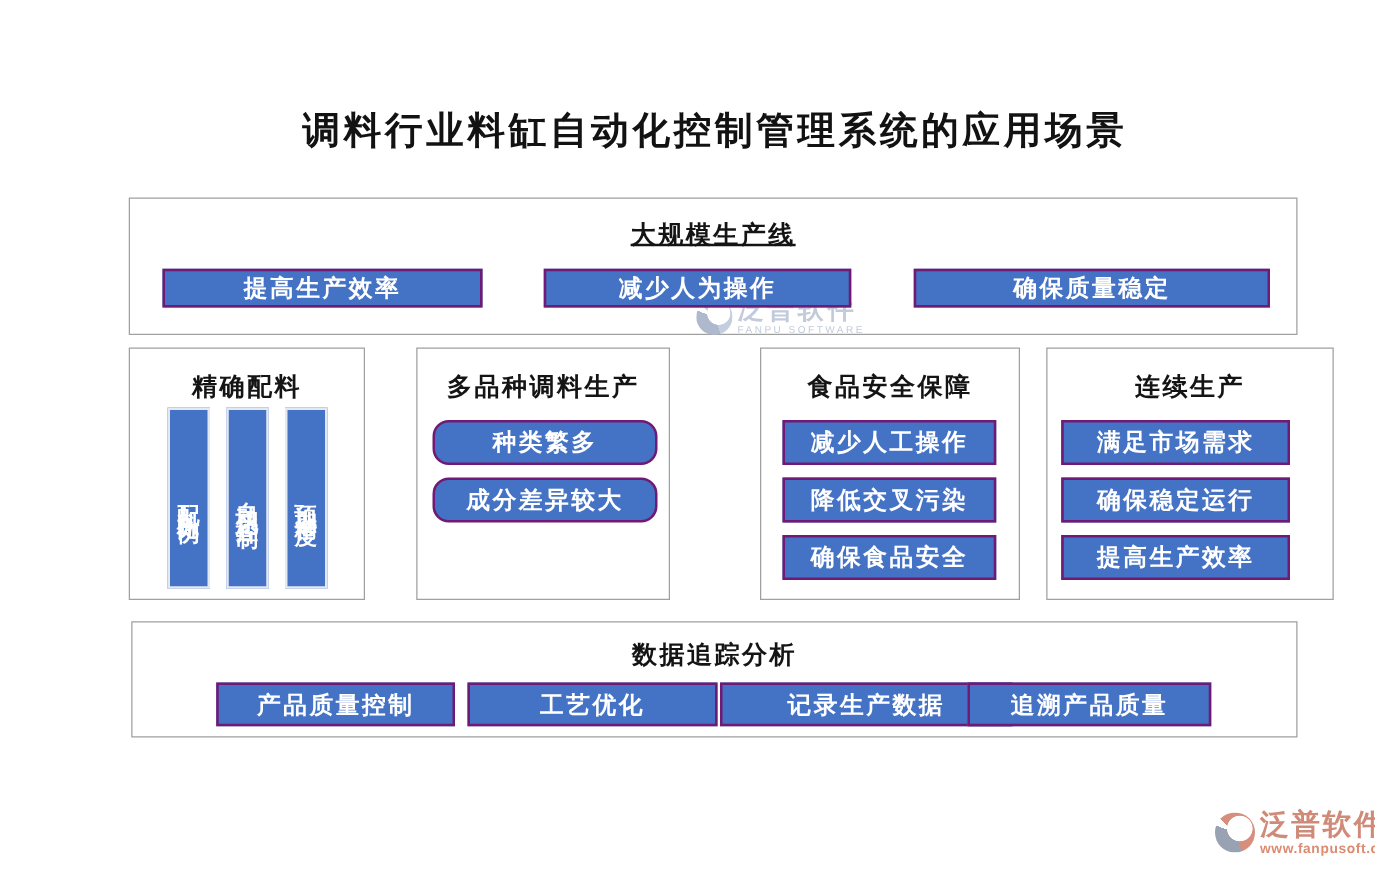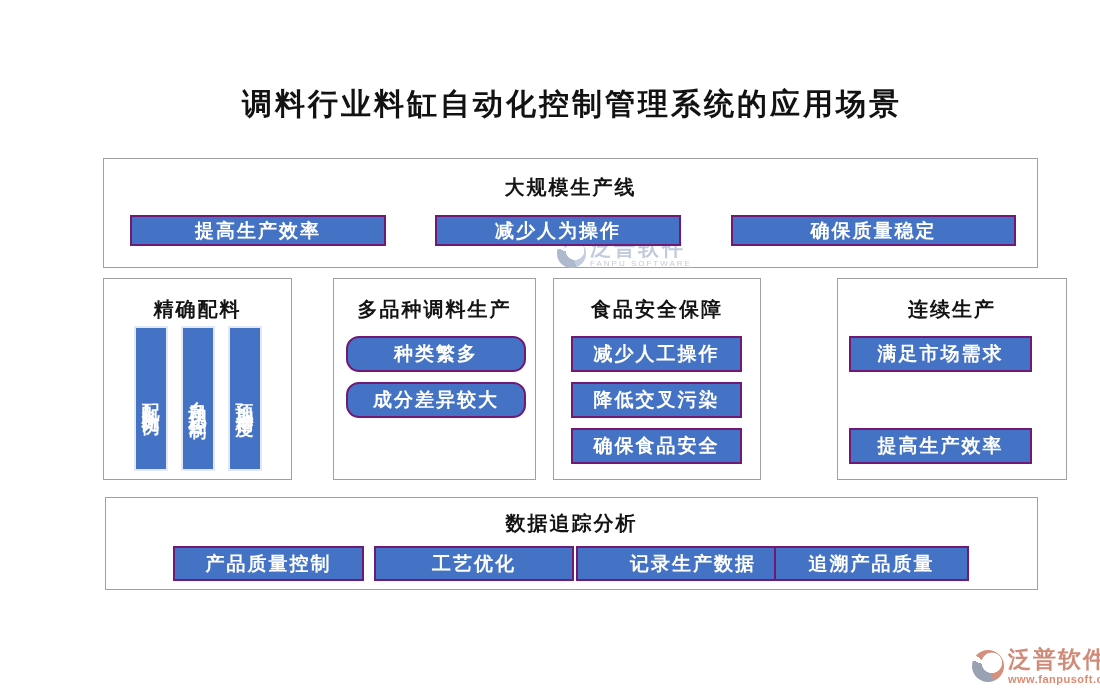--- a/index.html
+++ b/index.html
@@ -55,32 +55,32 @@
     letter-spacing: 2px;
     display: flex;
     align-items: center;
     justify-content: center;
     white-space: nowrap;
     z-index: 1;
   }
 
   
   .box-top { left: 103px; top: 158px; width: 935px; height: 110px; }
-  .box-top .panel-title { top: 15px; }
+  .box-top .panel-title { top: 15px; text-decoration: underline; }
   .box-top .chip { top: 56px; height: 31px; }
   .chip-top-0 { left: 26px;  width: 256px; }
   .chip-top-1 { left: 331px; width: 246px; }
   .chip-top-2 { left: 627px; width: 285px; }
 
   
   .box-mid { top: 278px; height: 202px; }
   .box-mid .panel-title { top: 17px; }
   .box-precise    { left: 103px; width: 189px; }
   .box-variety    { left: 333px; width: 203px; }
-  .box-safety     { left: 553px; width: 208px; }
+  .box-safety     { left: 608px; width: 208px; }
   .box-continuous { left: 837px; width: 230px; }
 
   .vbars {
     position: absolute;
     left: 0;
     top: 47px;
     width: 100%;
     display: flex;
     justify-content: center;
     gap: 13px;
@@ -219,20 +219,21 @@
   <div class="panel box-mid box-safety">
     <div class="panel-title">食品安全保障</div>
     <div class="chip mid-row-1">降低交叉污染</div>
     <div class="chip mid-row-0">减少人工操作</div>
     <div class="chip mid-row-2">确保食品安全</div>
   </div>
 
   <div class="panel box-mid box-continuous">
     <div class="panel-title">连续生产</div>
     <div class="chip mid-row-0">满足市场需求</div>
+    <div class="chip mid-row-1">确保稳定运行</div>
     <div class="chip mid-row-2">提高生产效率</div>
   </div>
 
   <div class="panel box-bottom">
     <div class="panel-title">数据追踪分析</div>
     <div class="chip chip-bot-0">产品质量控制</div>
     <div class="chip chip-bot-1">工艺优化</div>
     <div class="chip chip-bot-2">记录生产数据</div>
     <div class="chip chip-bot-3">追溯产品质量</div>
   </div>

